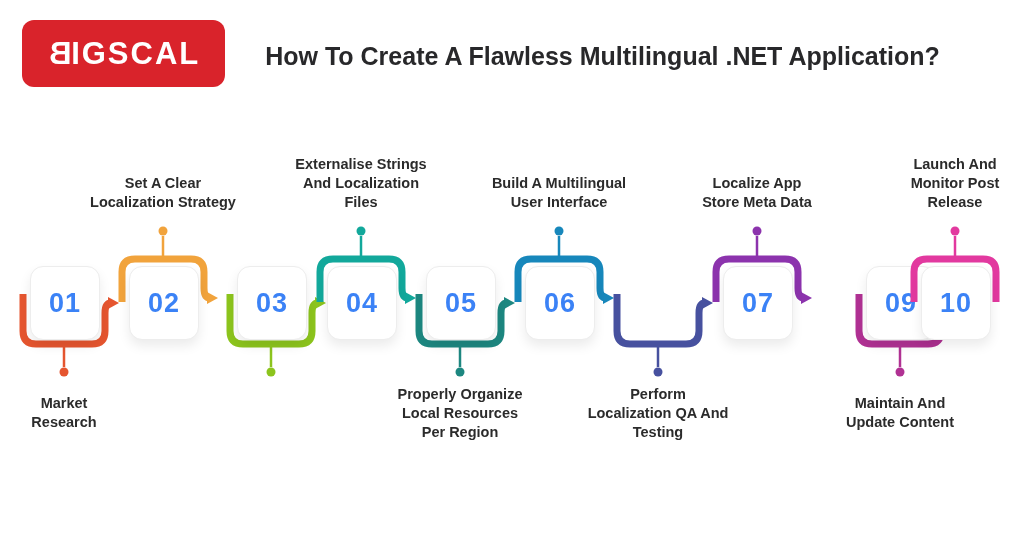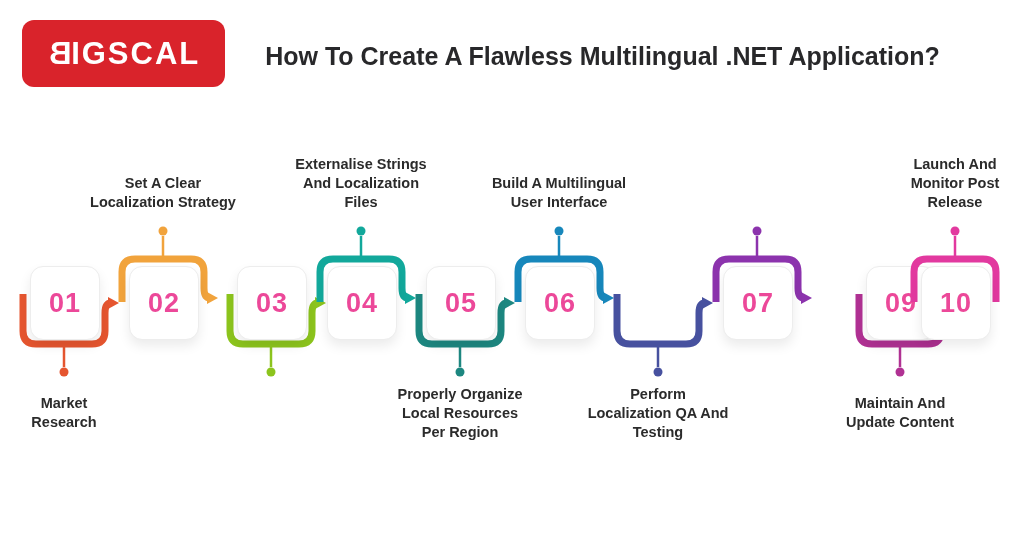--- a/index.html
+++ b/index.html
@@ -22,21 +22,21 @@
   }
   
   .step{position:absolute;top:0;width:150px;height:534px;}
   .bracket-svg{position:absolute;left:0;top:220px;}
   .box{
     position:absolute;left:41px;top:266px;width:68px;height:72px;
     background:#ffffff;border:1px solid #EDEDED;border-radius:13px;
     box-shadow:0 6px 12px rgba(0,0,0,0.08);
     display:flex;align-items:center;justify-content:center;
   }
-  .num{font-size:27px;font-weight:700;color:#ec4899;letter-spacing:1px;}
+  .num{font-size:27px;font-weight:700;color:#3b82f6;letter-spacing:1px;}
   .label{
     position:absolute;left:-15px;width:180px;
     display:flex;flex-direction:column;justify-content:center;
     text-align:center;white-space:pre-line;
     font-size:14.5px;line-height:19px;font-weight:700;color:#2B2B2B;
   }
   .label.above{top:148px;height:64px;justify-content:flex-end;}
   .label.below{top:384px;height:58px;justify-content:center;}
   .br{fill:none;stroke-width:7px;}
   .stem{stroke-width:2.5px;}
@@ -150,20 +150,22 @@
   <div class="step" style="left:682px">
     <svg class="bracket-svg" width="150" height="165" viewBox="0 0 150 165">
       <path class="br" d="M34 82 L34 52 Q34 39 47 39 L103 39 Q116 39 116 52 L116 68 Q116 78 122 78" stroke="#8C33AD"></path>
       <polygon points="119,72 119,84 130,78" fill="#8C33AD"></polygon>
       <line class="stem" x1="75" y1="37" x2="75" y2="16" stroke="#8C33AD"></line>
       <circle cx="75" cy="11" r="4.5" fill="#8C33AD"></circle>
     </svg>
     <div class="box">
         <span class="num">07</span>
       </div>
+    <div class="label above">Localize App
+Store Meta Data</div>
   </div>
 
   <div class="step" style="left:825px">
     <svg class="bracket-svg" width="150" height="165" viewBox="0 0 150 165">
       <path class="br" d="M34 74 L34 111 Q34 124 47 124 L103 124 Q116 124 116 111 L116 93 Q116 83 122 83" stroke="#B03193"></path>
       <polygon points="119,77 119,89 130,83" fill="#B03193"></polygon>
       <line class="stem" x1="75" y1="126" x2="75" y2="147" stroke="#B03193"></line>
       <circle cx="75" cy="152" r="4.5" fill="#B03193"></circle>
     </svg>
     <div class="box">

